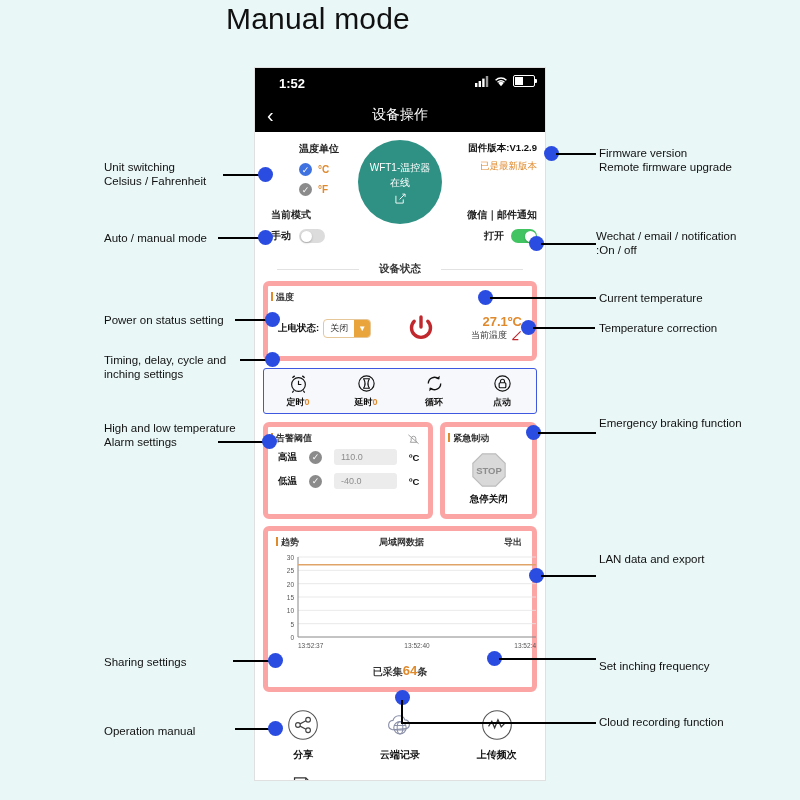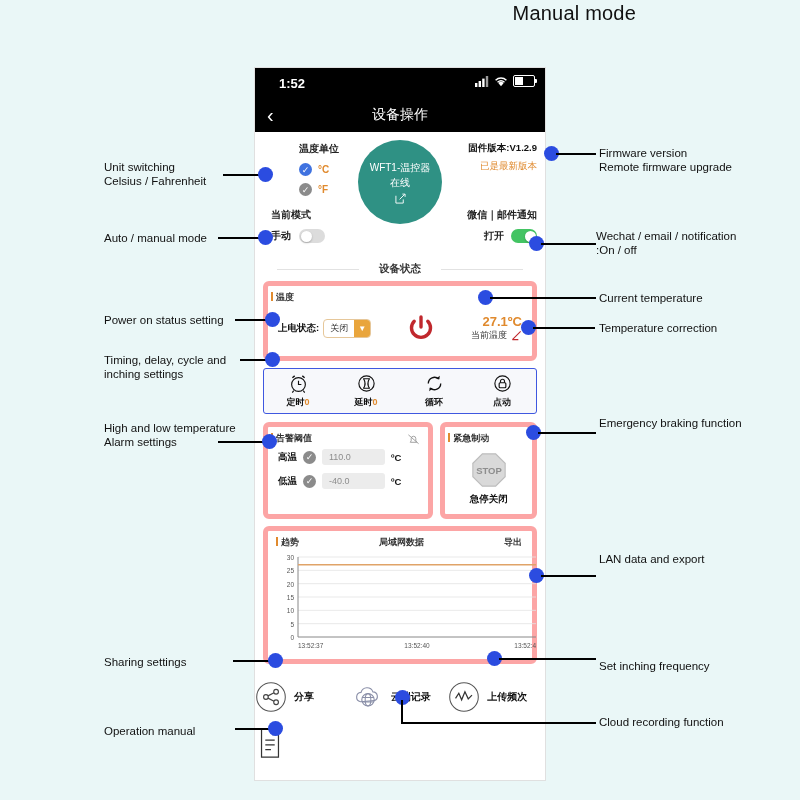--- a/index.html
+++ b/index.html
@@ -6,22 +6,22 @@
   body{
     width:800px;height:800px;
     background:#eaf7f7;
     font-family:"Liberation Sans","DejaVu Sans",sans-serif;
     overflow:hidden;
     position:relative;
   }
   
   #page-title{
     position:absolute;left:0;top:2px;width:636px;
-    text-align:right;
-    font-size:20px;color:#111;letter-spacing:.2px;
+    text-align:center;
+    font-size:30px;color:#111;letter-spacing:.2px;
   }
 
   
   #phone{
     position:absolute;left:255px;top:68px;width:290px;height:712px;
     background:#ffffff;
     box-shadow:0 0 0 1px #e0e0e0;
     overflow:hidden;
   }
   
@@ -112,21 +112,21 @@
   }
   .timing-item{flex:1;display:flex;flex-direction:column;align-items:center;padding:4px 0 4px 0;gap:2px;}
   .timing-item .cap{font-size:9px;color:#111;font-weight:bold;}
   .timing-item .cap b{color:#e08a2e;font-weight:bold;}
 
   
   .row2{display:flex;gap:7px;margin:0 8px 7px 8px;}
   .row2 .card{margin:0;}
   .alarm{flex:1.85;}
   .emerg{flex:1;}
-  .alarm-line{display:flex;align-items:center;gap:6px;padding:4px 0 4px 10px;}
+  .alarm-line{display:flex;align-items:center;gap:12px;padding:4px 0 4px 10px;}
   .alarm-line .nm{font-size:9.5px;color:#111;font-weight:bold;}
   .inp{
     background:#ececec;border-radius:3px;width:56px;height:16px;
     display:flex;align-items:center;padding-left:7px;
     font-size:9px;color:#8d8d8d;
   }
   .degc{font-size:9.5px;font-weight:bold;color:#111;}
   .mute{position:absolute;right:8px;top:6px;}
   .emerg-body{display:flex;flex-direction:column;align-items:center;justify-content:center;padding:6px 0 8px 0;gap:4px;}
   .emerg-body .cap{font-size:9.5px;color:#111;font-weight:bold;}
@@ -136,21 +136,21 @@
   .trend-head .t1{font-size:9px;font-weight:bold;color:#333;position:relative;padding-left:5px;}
   .trend-head .t1:before{content:"";position:absolute;left:0;top:1px;width:2px;height:9px;background:#e08a2e;}
   .trend-head .t2{flex:1;text-align:center;font-size:9px;font-weight:bold;color:#333;}
   .trend-head .t3{font-size:9px;font-weight:bold;color:#333;}
   .chart-wrap{padding:2px 8px 0 4px;}
   .collected{text-align:center;font-size:10px;color:#333;font-weight:bold;padding:4px 0 8px 0;}
   .collected b{color:#e08a2e;font-size:13px;}
 
   
   .iconrow{display:flex;padding:10px 0 0 0;}
-  .icell{flex:1;display:flex;align-items:center;gap:7px;}
+  .icell{flex:1;display:flex;flex-direction:column;align-items:center;gap:7px;}
   .icell .cap{font-size:10px;color:#111;font-weight:bold;}
   .icell.empty{visibility:hidden;}
 
   
   .ann{position:absolute;font-size:11.5px;color:#111;line-height:14px;}
   .dot{position:absolute;width:15px;height:15px;border-radius:50%;background:#2b4ce0;}
   .lead{position:absolute;background:#000;height:2px;}
   .leadv{position:absolute;background:#000;width:2px;}
   svg{display:block;}
 </style>
@@ -382,20 +382,23 @@
           <text x="22" y="20.33333333333333" text-anchor="end" font-size="6.5" font-family="Liberation Sans, sans-serif" fill="#555">25</text>
           <line x1="26" x2="264" y1="4" y2="4" stroke="#e3e3e3" stroke-width="0.8"></line>
           <text x="22" y="7" text-anchor="end" font-size="6.5" font-family="Liberation Sans, sans-serif" fill="#555">30</text>
           <line x1="26" x2="26" y1="4" y2="84" stroke="#888" stroke-width="1"></line>
           <polyline points="26,11.73333333333332 49.8,11.73333333333332 73.6,11.73333333333332 97.39999999999999,11.73333333333332 121.2,11.73333333333332 145,11.73333333333332 168.79999999999998,11.73333333333332 192.6,11.73333333333332 216.4,11.73333333333332 240.20000000000002,11.73333333333332 264,11.73333333333332" fill="none" stroke="#e0a368" stroke-width="1.4"></polyline>
           <text x="26" y="95" text-anchor="start" font-size="6.5" font-family="Liberation Sans, sans-serif" fill="#555">13:52:37</text>
           <text x="145" y="95" text-anchor="middle" font-size="6.5" font-family="Liberation Sans, sans-serif" fill="#555">13:52:40</text>
           <text x="264" y="95" text-anchor="end" font-size="6.5" font-family="Liberation Sans, sans-serif" fill="#555">13:52:4</text>
         </svg>
     </div>
+    <div class="collected">
+      <span>已采集</span><b>64</b><span>条</span>
+    </div>
   </div>
 
   <div class="iconrow">
     <div class="icell">
       <span>
         <svg width="32" height="32" viewBox="0 0 34 34">
             <circle cx="17" cy="17" r="15.2" stroke="#555" stroke-width="1.1" fill="none"></circle>
             <circle cx="22.4" cy="11.4" r="2.5" stroke="#444" stroke-width="1.2" fill="none"></circle>
             <circle cx="22.4" cy="22.6" r="2.5" stroke="#444" stroke-width="1.2" fill="none"></circle>
             <circle cx="11.6" cy="17" r="2.5" stroke="#444" stroke-width="1.2" fill="none"></circle>

